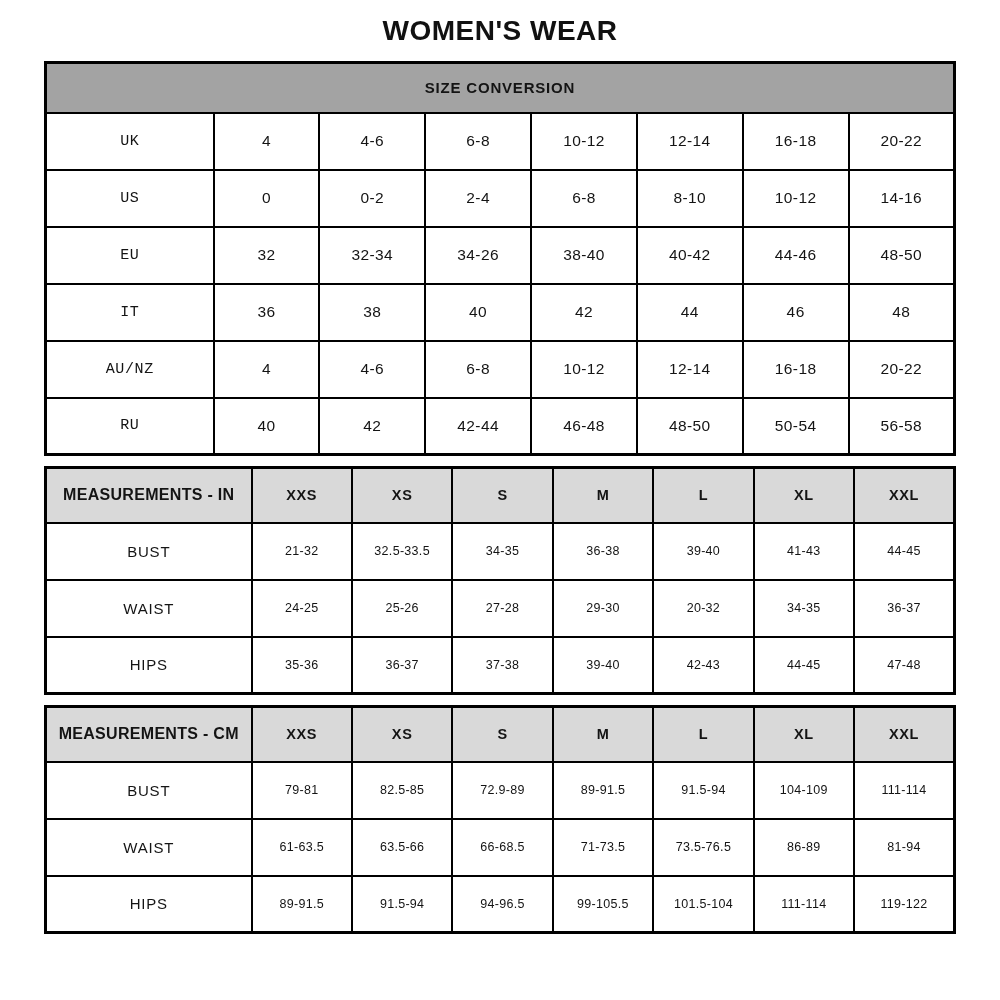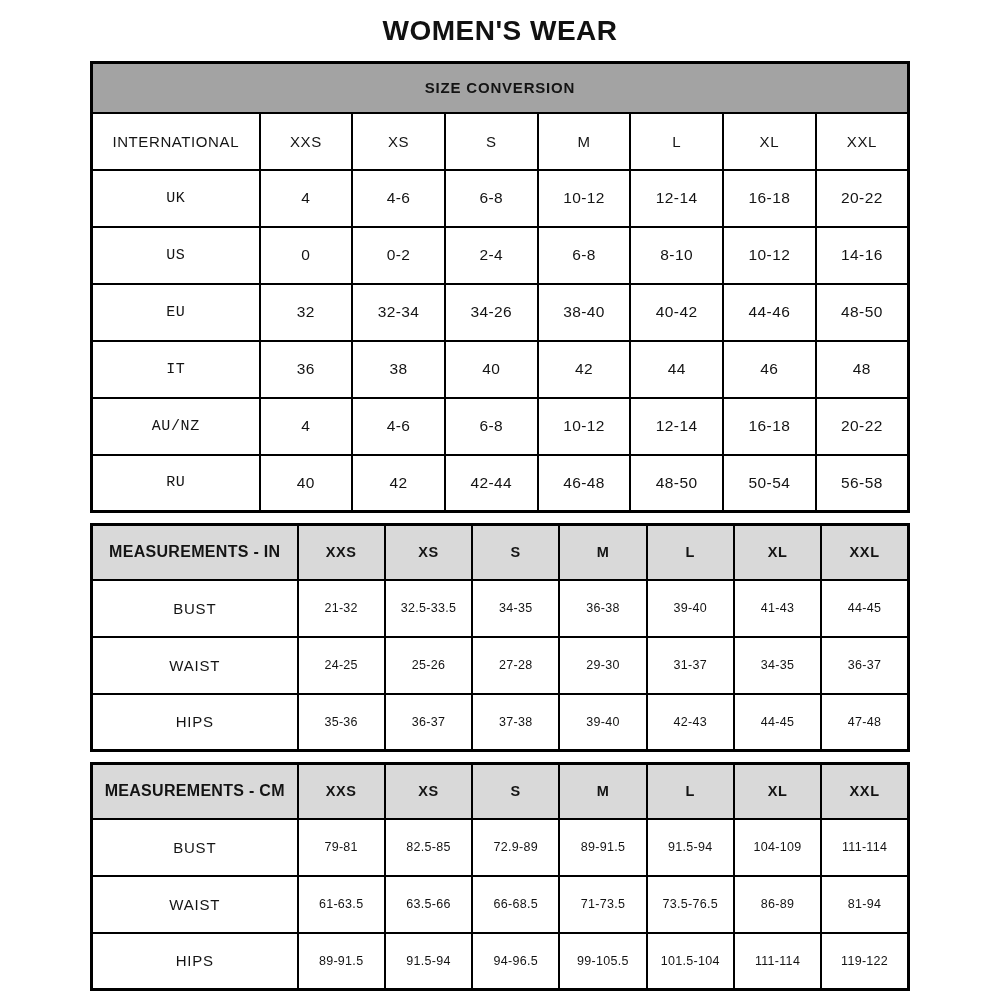--- a/index.html
+++ b/index.html
@@ -4,21 +4,21 @@
 <style>
   html, body {
     margin: 0;
     padding: 0;
     background: #ffffff;
     width: 1000px;
     font-family: "Liberation Sans", sans-serif;
     color: #141414;
   }
   .page {
-    width: 820px;
+    width: 912px;
     margin: 0 auto;
   }
   .title {
     text-align: center;
     font-weight: bold;
     font-size: 28px;
     letter-spacing: 0.5px;
     padding: 15px 0 14px 0;
     color: #111111;
   }
@@ -74,30 +74,20 @@
   <div class="title">WOMEN'S WEAR</div>
 
   <table class="tbl t1" id="t-conv">
     <colgroup>
       <col class="c-label">
       <col span="7">
     </colgroup>
     <tbody id="t-conv-body">
         <tr class="banner-row">
           <th class="banner" colspan="8">SIZE CONVERSION</th>
-        </tr>
-        <tr>
-          <th class="colhead">INTERNATIONAL</th>
-          <th class="colhead">XXS</th>
-          <th class="colhead">XS</th>
-          <th class="colhead">S</th>
-          <th class="colhead">M</th>
-          <th class="colhead">L</th>
-          <th class="colhead">XL</th>
-          <th class="colhead">XXL</th>
         </tr>
         <tr>
           <td class="rowlabel1">UK</td>
           <td class="val1">4</td>
           <td class="val1">4-6</td>
           <td class="val1">6-8</td>
           <td class="val1">10-12</td>
           <td class="val1">12-14</td>
           <td class="val1">16-18</td>
           <td class="val1">20-22</td>
@@ -180,21 +170,21 @@
           <td class="val">39-40</td>
           <td class="val">41-43</td>
           <td class="val">44-45</td>
         </tr>
         <tr>
           <td class="rowlabel">WAIST</td>
           <td class="val">24-25</td>
           <td class="val">25-26</td>
           <td class="val">27-28</td>
           <td class="val">29-30</td>
-          <td class="val">31-37</td>
+          <td class="val">20-32</td>
           <td class="val">34-35</td>
           <td class="val">36-37</td>
         </tr>
         <tr>
           <td class="rowlabel">HIPS</td>
           <td class="val">35-36</td>
           <td class="val">36-37</td>
           <td class="val">37-38</td>
           <td class="val">39-40</td>
           <td class="val">42-43</td>

